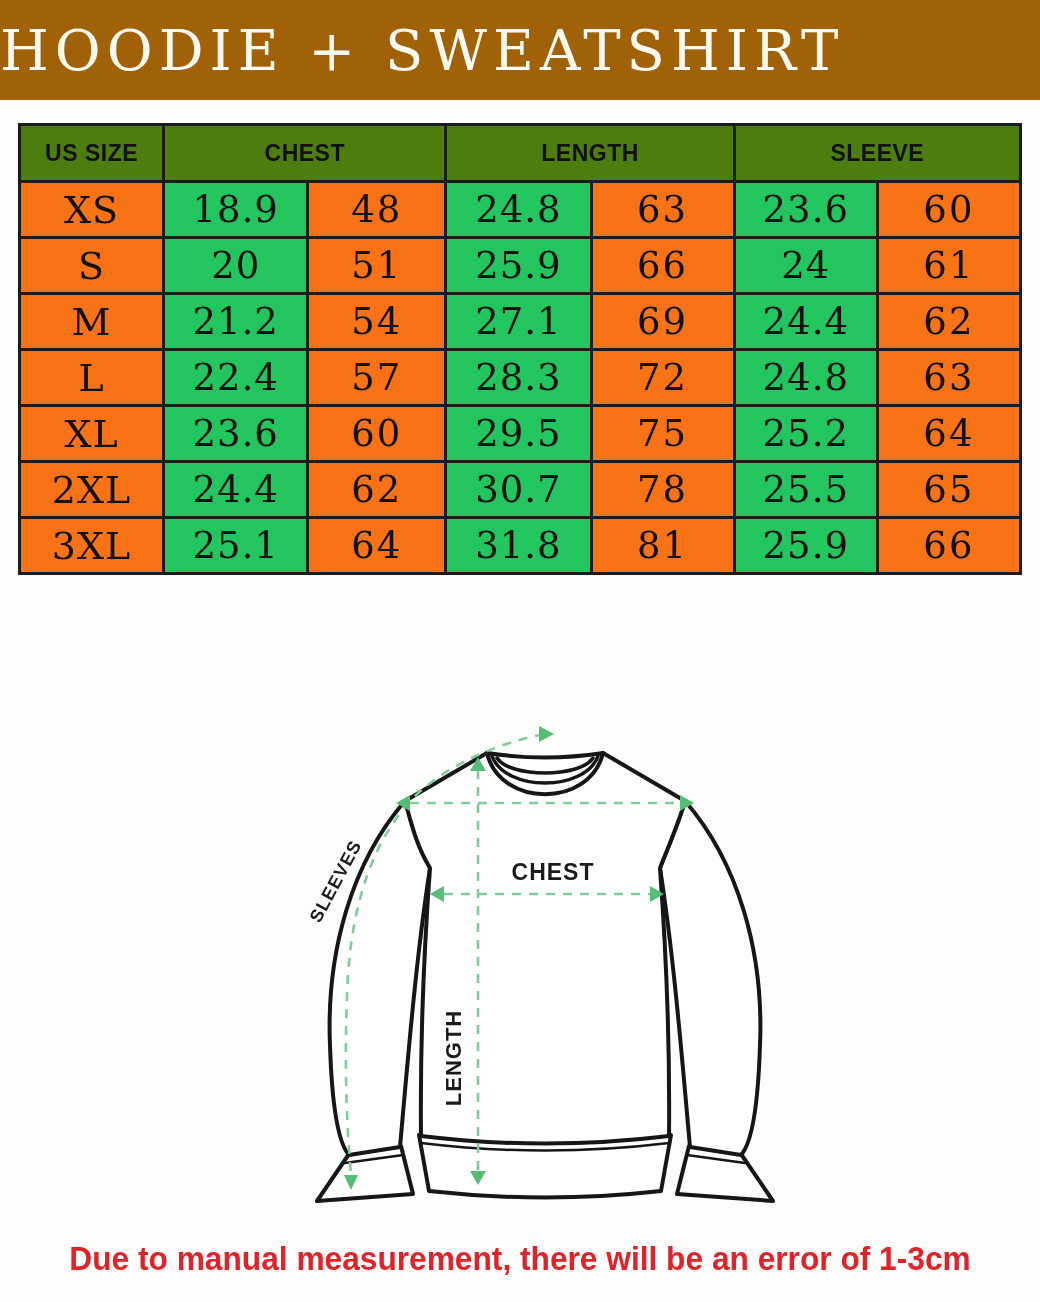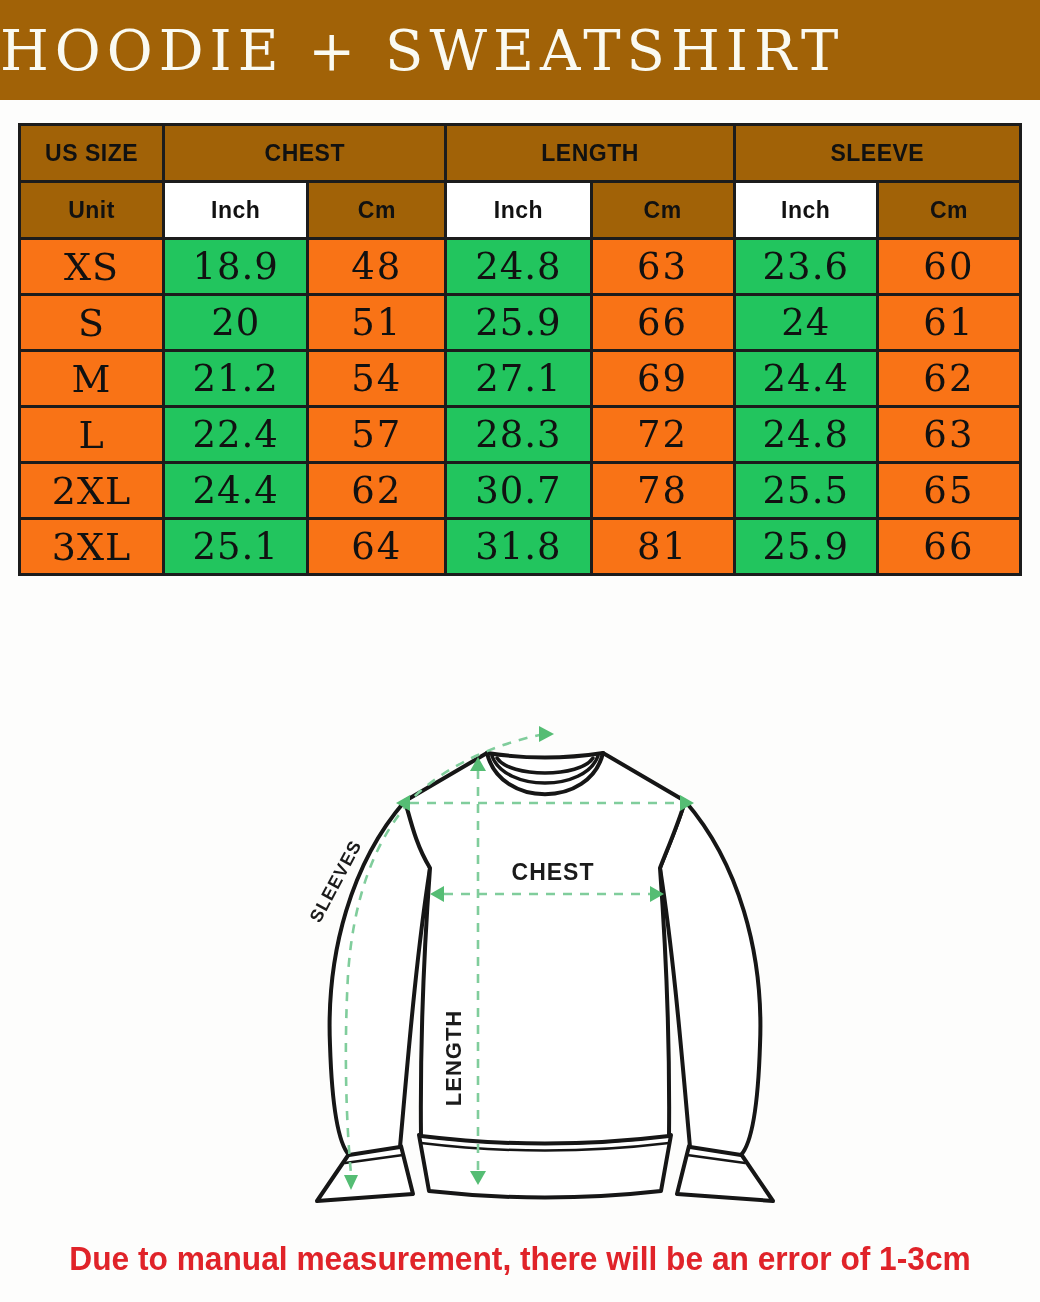--- a/index.html
+++ b/index.html
@@ -44,21 +44,21 @@
     text-align: center;
     vertical-align: middle;
     color: #111111;
   }
   .size-table thead th {
     height: 57px;
     font-family: "Liberation Sans", sans-serif;
     font-weight: bold;
     font-size: 23px;
     letter-spacing: 0.5px;
-    background: #a16207;
+    background: #4d7c0f;
   }
   .size-table thead tr.unit-row th.w { background: #ffffff; }
   .size-table tbody tr { height: 56px; }
   .size-table tbody td {
     font-family: "DejaVu Serif", serif;
     font-size: 37px;
     letter-spacing: 2px;
     background: #f97316;
   }
   .size-table tbody td.w { background: #22c55e; letter-spacing: 1px; }
@@ -103,29 +103,20 @@
         <col style="width:14.3%">
         <col style="width:14.3%">
     </colgroup>
     <thead>
       <tr>
         <th>US SIZE</th>
         <th colspan="2">CHEST</th>
         <th colspan="2">LENGTH</th>
         <th colspan="2">SLEEVE</th>
       </tr>
-      <tr class="unit-row">
-        <th>Unit</th>
-        <th class="w">Inch</th>
-        <th>Cm</th>
-        <th class="w">Inch</th>
-        <th>Cm</th>
-        <th class="w">Inch</th>
-        <th>Cm</th>
-      </tr>
     </thead>
     <tbody>
       <tr>
         <td class="size-label">XS</td>
         <td class="w">18.9</td>
         <td>48</td>
         <td class="w">24.8</td>
         <td>63</td>
         <td class="w">23.6</td>
         <td>60</td>
@@ -149,20 +140,29 @@
         <td>62</td>
       </tr>
       <tr>
         <td class="size-label">L</td>
         <td class="w">22.4</td>
         <td>57</td>
         <td class="w">28.3</td>
         <td>72</td>
         <td class="w">24.8</td>
         <td>63</td>
+      </tr>
+      <tr>
+        <td class="size-label">XL</td>
+        <td class="w">23.6</td>
+        <td>60</td>
+        <td class="w">29.5</td>
+        <td>75</td>
+        <td class="w">25.2</td>
+        <td>64</td>
       </tr>
       <tr>
         <td class="size-label">2XL</td>
         <td class="w">24.4</td>
         <td>62</td>
         <td class="w">30.7</td>
         <td>78</td>
         <td class="w">25.5</td>
         <td>65</td>
       </tr>

